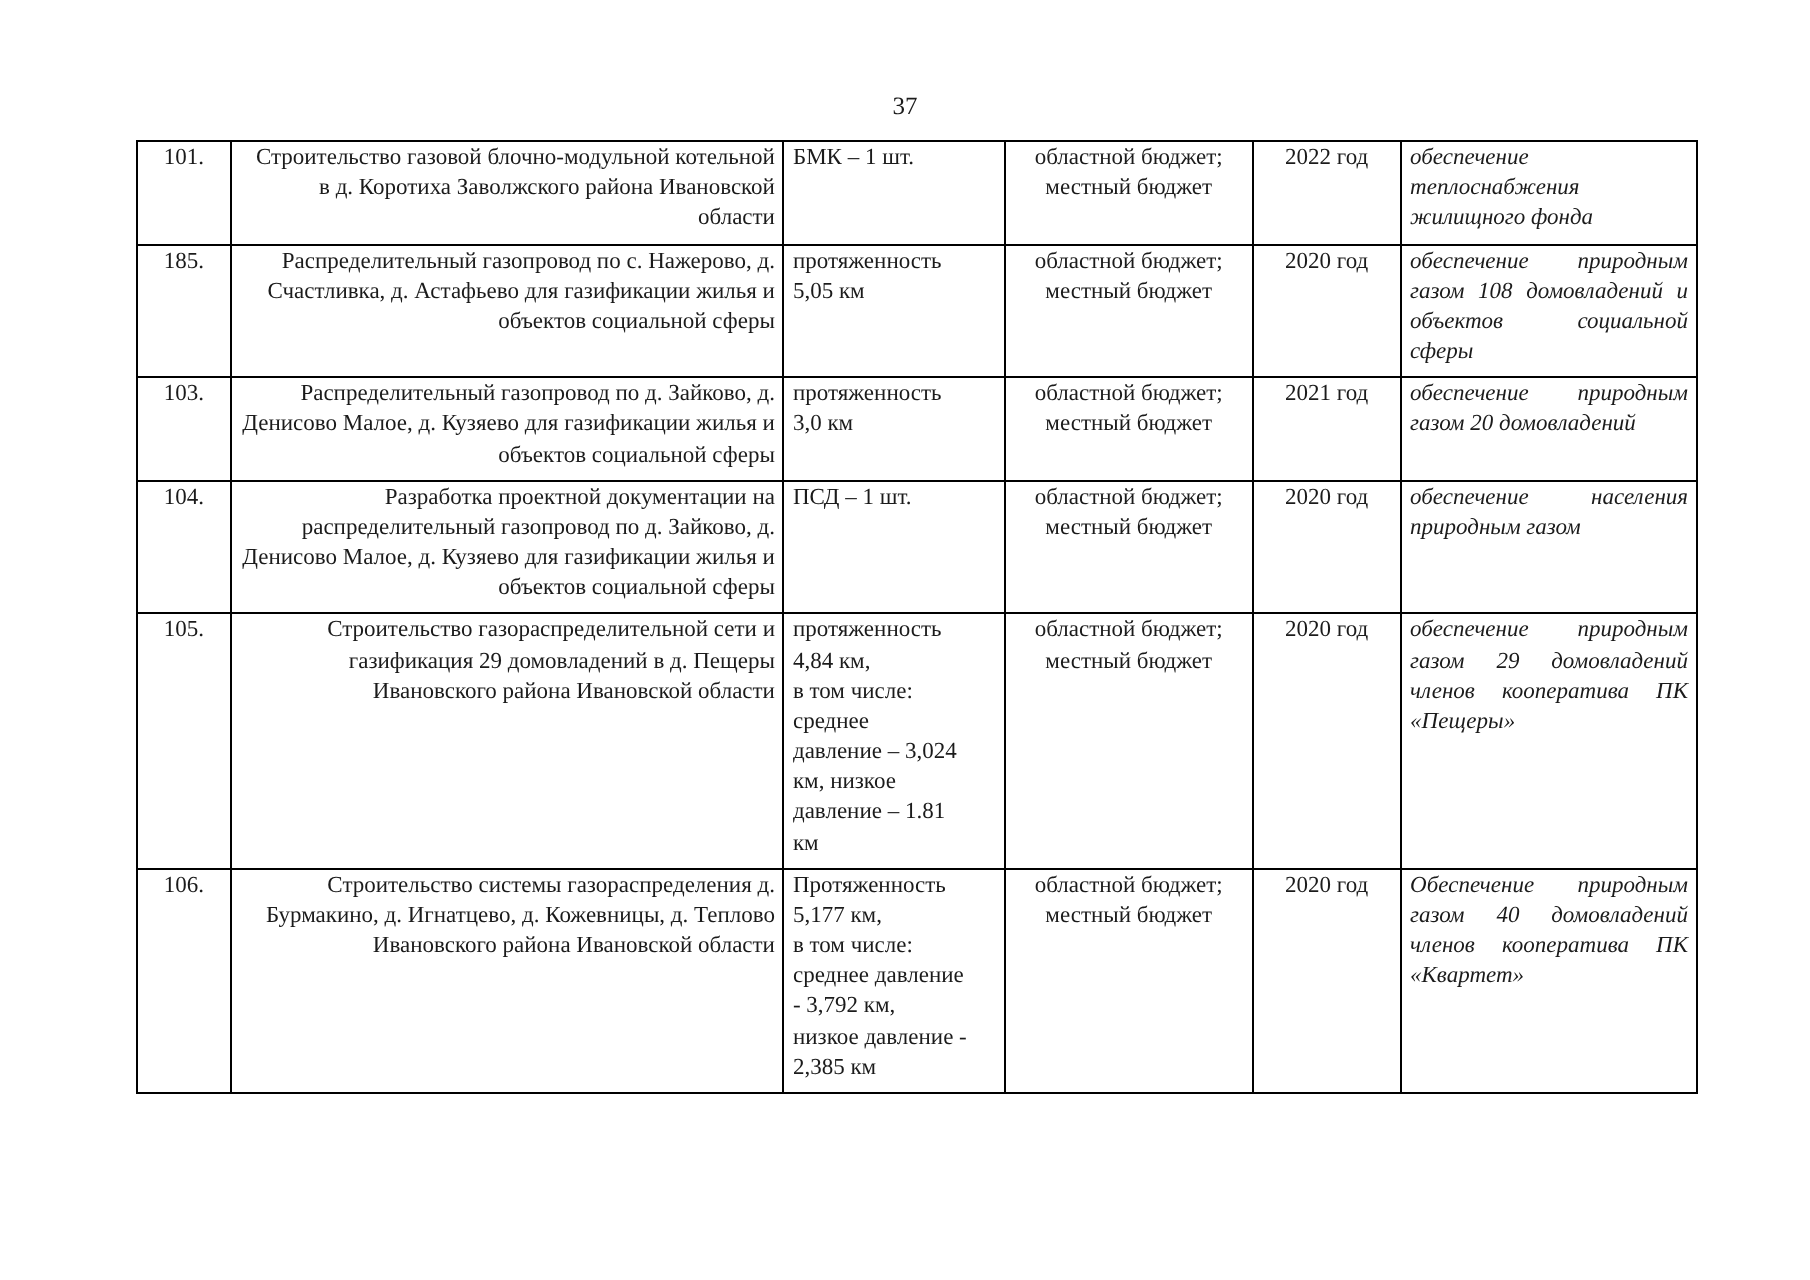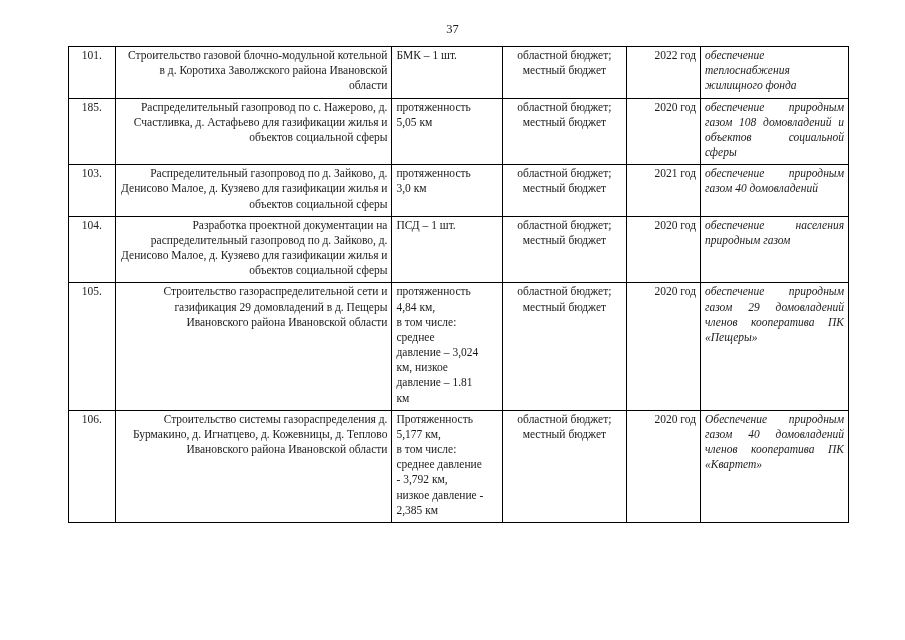--- a/index.html
+++ b/index.html
@@ -11,42 +11,42 @@
     width: 905px;
     height: 640px;
     background: #ffffff;
     font-family: "Liberation Serif", serif;
     color: #1b1b1b;
     overflow: hidden;
     position: relative;
   }
   .page-number {
     text-align: center;
-    padding-top: 22px;
+    padding-top: 46px;
     font-size: 12.5px;
   }
   table.program-table {
     border-collapse: collapse;
     table-layout: fixed;
     width: 781px;
     margin: 9px auto 0 68px;
     font-size: 11.5px;
     line-height: 1.32;
   }
   table.program-table td {
     border: 1px solid #000000;
     vertical-align: top;
     padding: 1px 4px 4px 4px;
     overflow: hidden;
   }
   .col-num      { width: 44px;  text-align: center; }
   .col-description { width: 260px; text-align: right; }
   .col-quantity { width: 104px; text-align: left; white-space: pre-line; }
   .col-budget   { width: 116px; text-align: center; white-space: pre-line; }
-  .col-year     { width: 70px;  text-align: right; }
+  .col-year     { width: 70px;  text-align: center; }
   .col-result   { width: 139px; text-align: justify; font-style: italic; }
 </style>
 </head>
 <body>
 
 <div class="page">
   <div class="page-number">37</div>
 
   <table class="program-table">
     <colgroup>
@@ -78,21 +78,21 @@
           <td class="col-result">обеспечение природным газом 108 домовладений и объектов социальной сферы</td>
         </tr>
         <tr>
           <td class="col-num">103.</td>
           <td class="col-description">Распределительный газопровод по д. Зайково, д. Денисово Малое, д. Кузяево для газификации жилья и объектов социальной сферы</td>
           <td class="col-quantity">протяженность
 3,0 км</td>
           <td class="col-budget">областной бюджет;
 местный бюджет</td>
           <td class="col-year">2021 год</td>
-          <td class="col-result">обеспечение природным газом 40 домовладений</td>
+          <td class="col-result">обеспечение природным газом 20 домовладений</td>
         </tr>
         <tr>
           <td class="col-num">104.</td>
           <td class="col-description">Разработка проектной документации на распределительный газопровод по д. Зайково, д. Денисово Малое, д. Кузяево для газификации жилья и объектов социальной сферы</td>
           <td class="col-quantity">ПСД – 1 шт.</td>
           <td class="col-budget">областной бюджет;
 местный бюджет</td>
           <td class="col-year">2020 год</td>
           <td class="col-result">обеспечение населения природным газом</td>
         </tr>

